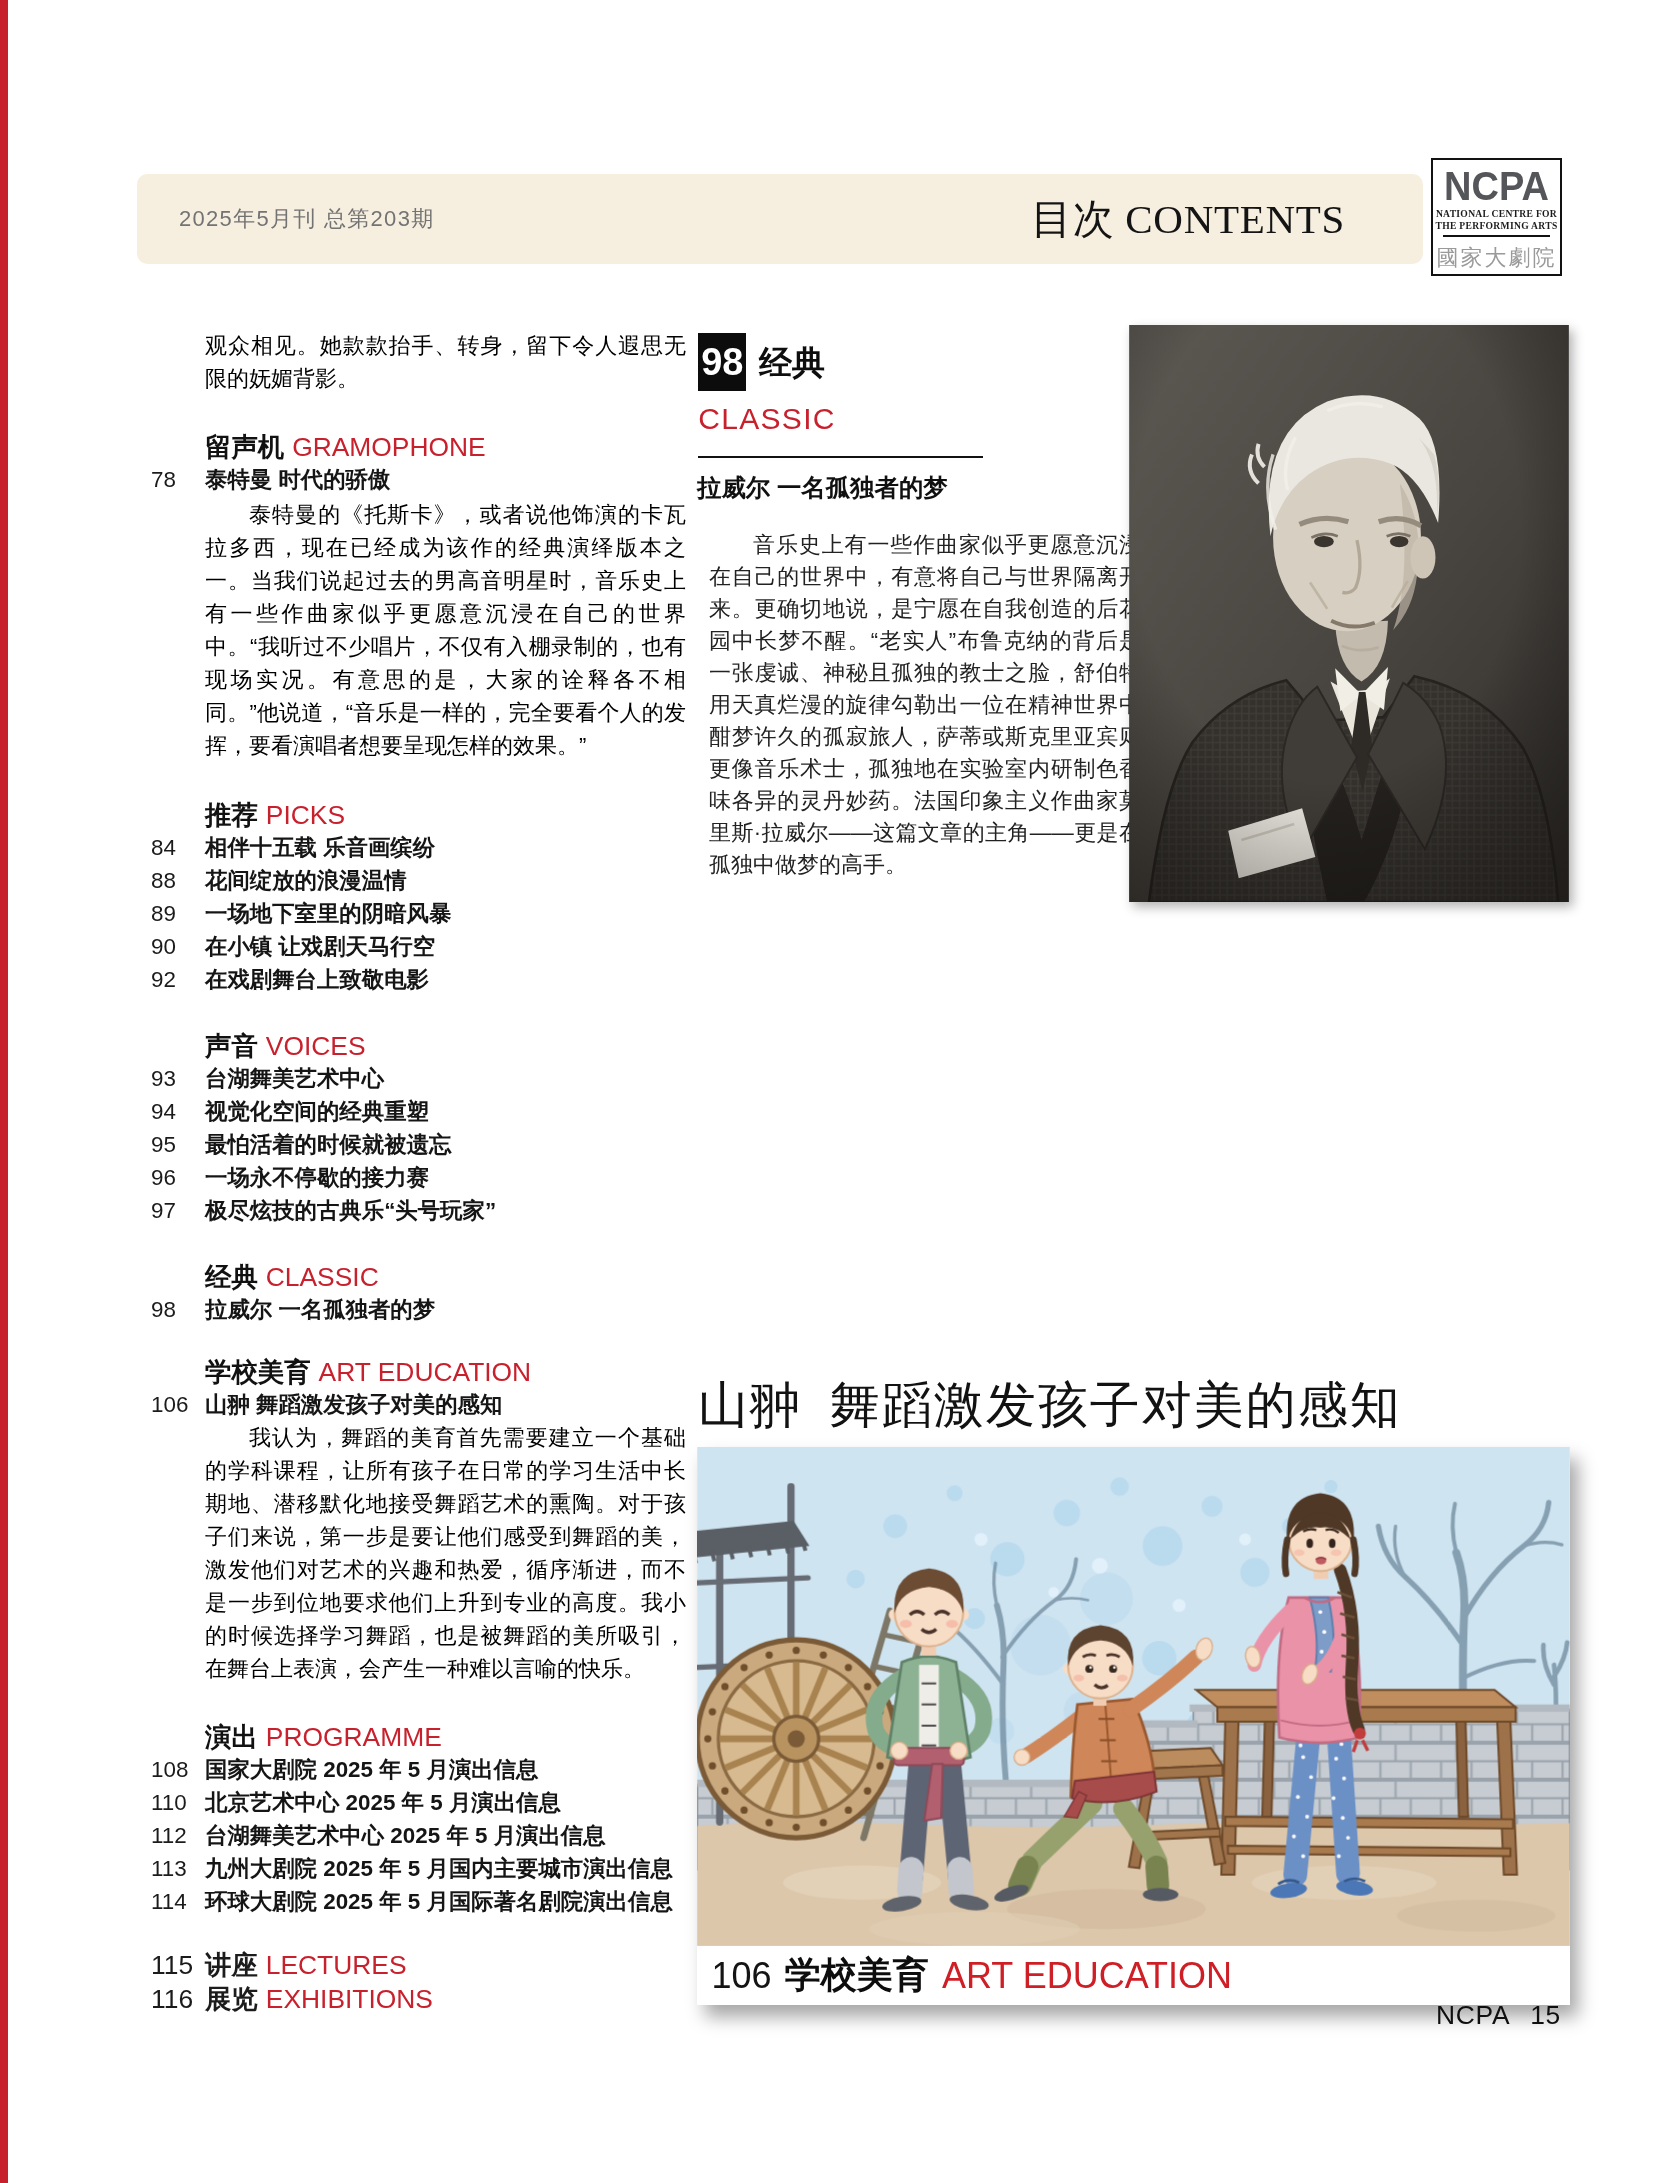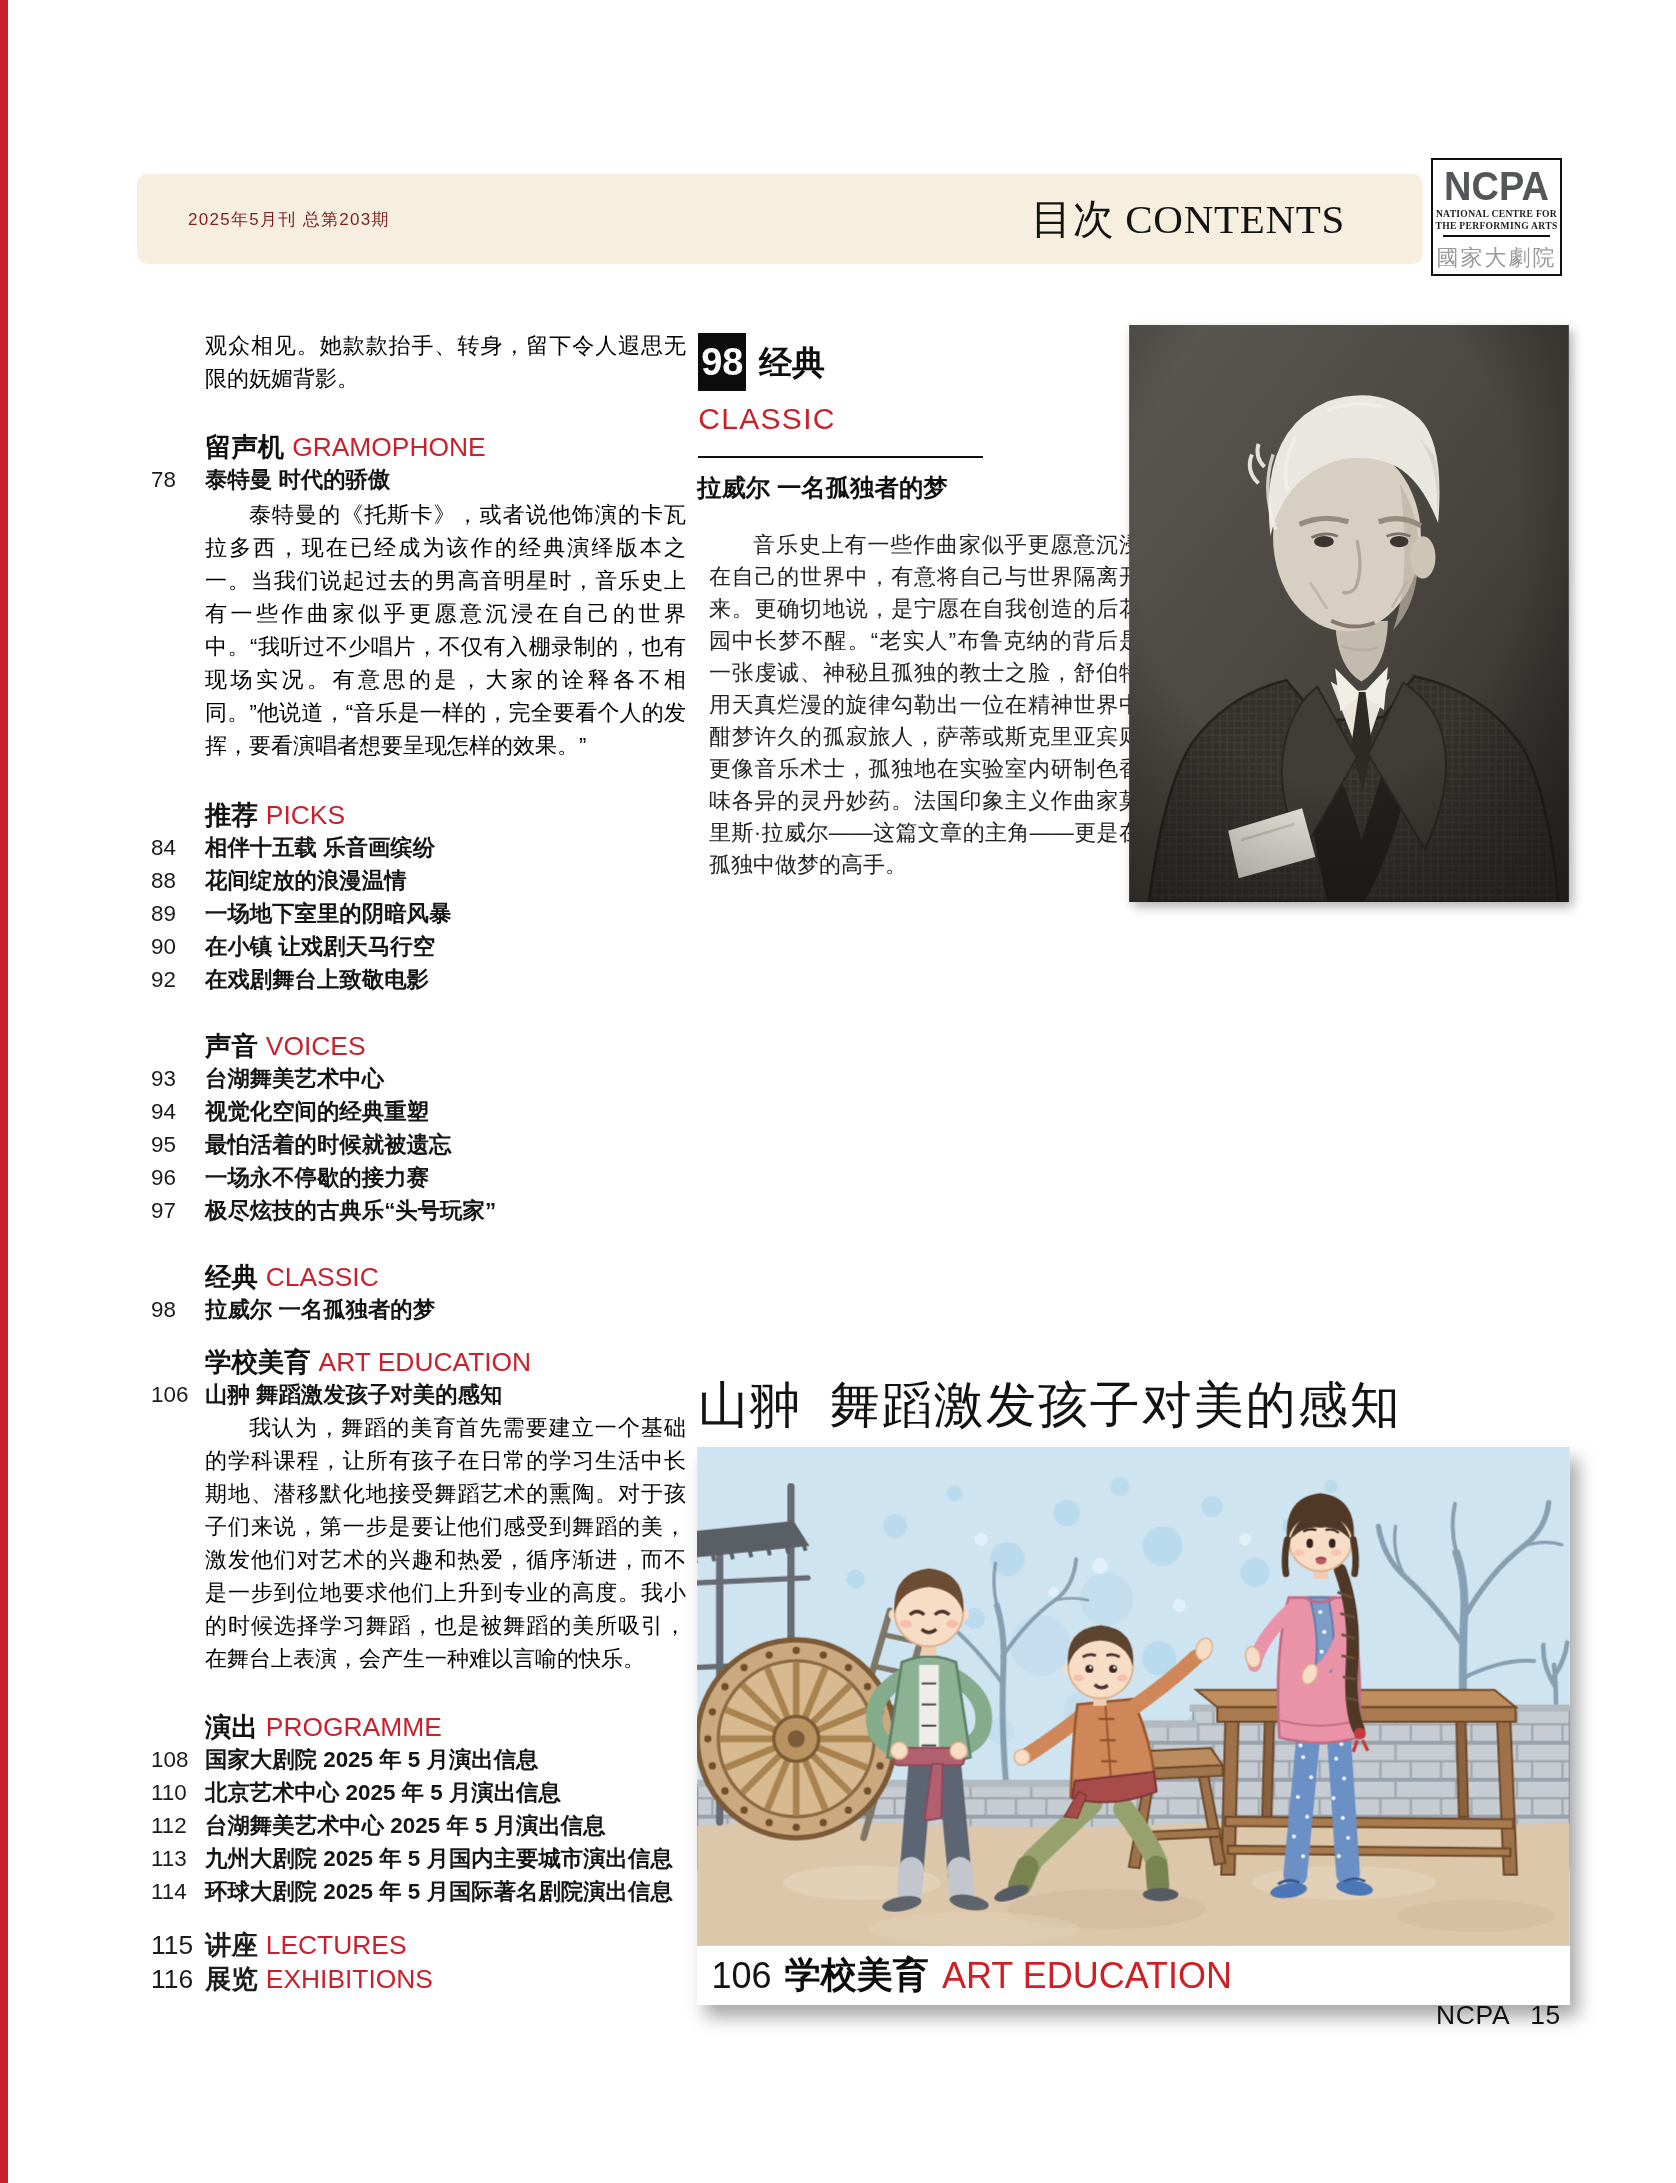--- a/index.html
+++ b/index.html
@@ -2,21 +2,21 @@
 <html style="font-size:10.6px"><head>
 <meta charset="utf-8">
 <style>
   html,body{margin:0;padding:0;background:#fff;}
   .page{position:relative;width:1676px;height:2183px;background:#ffffff;overflow:hidden;
         font-family:"Liberation Sans","DejaVu Sans",sans-serif;color:#1c1c1c;}
   .spine{position:absolute;left:0;top:0;width:8px;height:100%;background:#c8212e;}
 
   
   .band{position:absolute;left:137px;top:174px;width:1286px;height:90px;background:#f6efdf;border-radius:10.6px;}
-  .issue{position:absolute;left:51px;top:50%;transform:translateY(-50%);font-size:17px;color:#7f1d1d;letter-spacing:1.3px;}
+  .issue{position:absolute;left:42px;top:50%;transform:translateY(-50%);font-size:22px;color:#737373;letter-spacing:1.3px;}
   .contents-title{position:absolute;right:78px;top:50%;transform:translateY(-50%);
         font-family:"Liberation Serif","DejaVu Serif",serif;font-size:41px;color:#141414;letter-spacing:0.7px;}
   .logo{position:absolute;left:1431px;top:158px;width:131px;height:118px;background:#fff;border:2px solid #111;
         box-sizing:border-box;text-align:center;}
   .logo .abbr{display:block;margin-top:5.3px;font-size:38px;font-weight:bold;color:#55565a;letter-spacing:0px;transform:scaleY(1.08);}
   .logo .sub{display:block;font-family:"Liberation Serif","DejaVu Serif",serif;font-size:9.6px;line-height:11.2px;font-weight:bold;color:#1c1c1c;letter-spacing:0.3px;}
   .logo .rule{display:block;width:84%;height:2px;background:#111;margin:4.6px auto 5.3px;}
   .logo .cjk{display:block;font-family:"Liberation Serif","DejaVu Serif",serif;font-size:22px;color:#9a9a9a;letter-spacing:2px;}
 
   
@@ -26,21 +26,21 @@
   .para.ind{text-indent:2em;}
   .sec{margin:0 0 0 54px;font-size:26.4px;line-height:32px;font-weight:bold;color:#111;}
   .sec .en{color:#c8212e;font-weight:normal;margin-left:8px;}
   .row{display:flex;font-size:22.4px;line-height:33px;}
   .row .num{width:54px;flex:none;color:#1b1b1b;}
   .row .ttl{font-weight:bold;color:#151515;}
   .row.hdr{font-size:26.4px;line-height:34px;}
   .row.hdr .cjk{font-weight:bold;}
   .row.hdr .en{color:#c8212e;margin-left:8px;}
   .mt55{margin-top:36px;} .mt56{margin-top:37px;} .mt52{margin-top:34px;}
-  .mt46{margin-top:20px;} .mt54{margin-top:36px;} .mt3{margin-top:2px;}
+  .mt46{margin-top:30px;} .mt54{margin-top:36px;} .mt3{margin-top:2px;}
 
   
   .classic{position:absolute;left:697px;top:333px;width:436px;height:581px;}
   .c-num{position:absolute;left:1.3px;top:0;width:48px;height:58px;background:#0c0c0c;color:#fff;
         font-size:38px;font-weight:bold;display:flex;align-items:center;justify-content:center;}
   .c-cjk{position:absolute;left:62px;top:8px;font-size:33px;font-weight:bold;color:#0e0e0e;}
   .c-en{position:absolute;left:1.3px;top:69px;font-size:30px;color:#c8212e;letter-spacing:1.3px;}
   .c-rule{position:absolute;left:1.3px;top:123px;width:285px;height:2px;background:#111;}
   .c-title{position:absolute;left:0;top:139px;font-size:24.4px;font-weight:bold;color:#101010;}
   .c-para{position:absolute;left:12px;top:174px;width:432px;font-size:22px;line-height:32px;color:#222;

